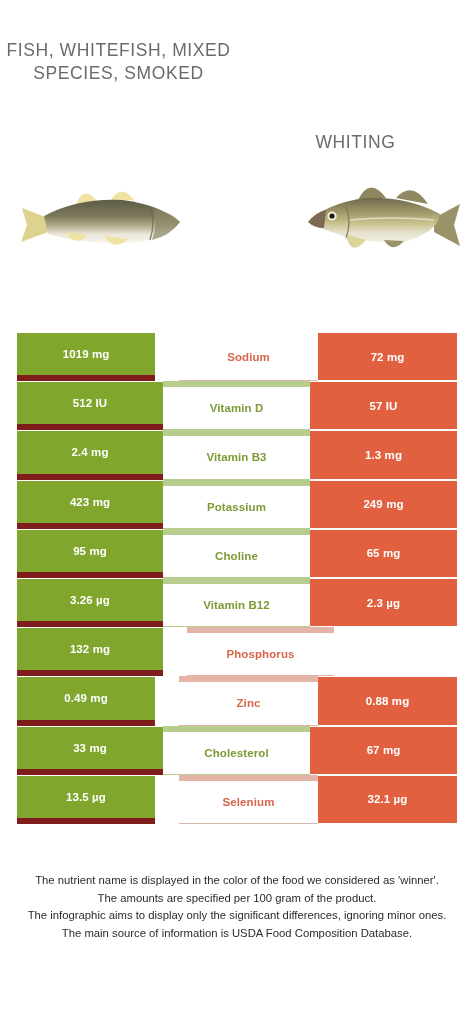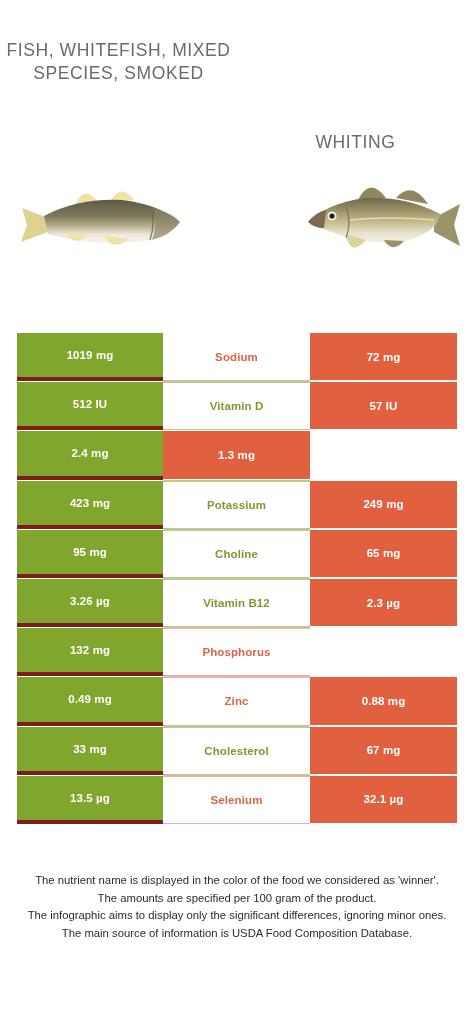--- a/index.html
+++ b/index.html
@@ -97,43 +97,43 @@
     justify-content: center;
     font-size: 11.5px;
     font-weight: bold;
     letter-spacing: 0.1px;
   }
   .cell-left {
     width: 146px;
     background: #80a62d;
     color: #ffffff;
     border-top: 1px solid #ffffff;
-    border-bottom: 4px solid #7f1d1d;
+    border-bottom: 6px solid #7f1d1d;
   }
   .cell-right {
     width: 147px;
     background: #e0603f;
     color: #ffffff;
     border-top: 1px solid #ffffff;
     border-bottom: 1px solid #ffffff;
   }
   .cell-mid {
     width: 147px;
     background: #ffffff;
-    border-top: 2px solid #ef4444;
+    border-top: 6px solid #ef4444;
     border-bottom: 1px solid #cfc6bb;
     font-size: 11.5px;
     font-weight: bold;
   }
   .row:first-child .cell-mid { border-top: 1px solid transparent; }
   .row:last-child  .cell-mid { border-bottom: 1px solid #d9b9ae; }
   .mid-green { color: #7c9b34; }
   .mid-red   { color: #d9664a; }
   .mid-green-line { border-top-color: #b7cd8e; border-bottom-color: #b7cd8e; }
-  .mid-red-line   { border-top-color: #e4b5a6; border-bottom-color: #e4b5a6; }
+  .mid-red-line   { border-top-color: #e4b5a6; border-bottom-color: #e4b5a6; margin-left: 24px; }
 
   
   .footer {
     position: absolute;
     left: 20px;
     top: 872px;
     width: 434px;
     text-align: center;
     color: #2b2b2b;
     font-size: 11.3px;
@@ -226,20 +226,21 @@
         <div class="cell cell-mid mid-red mid-red-line">Sodium</div>
         <div class="cell cell-right">72 mg</div>
       </div>
       <div class="row">
         <div class="cell cell-left">512 IU</div>
         <div class="cell cell-mid mid-green mid-green-line">Vitamin D</div>
         <div class="cell cell-right">57 IU</div>
       </div>
       <div class="row">
         <div class="cell cell-left">2.4 mg</div>
+        <div class="cell cell-mid mid-green mid-green-line">Vitamin B3</div>
         <div class="cell cell-right">1.3 mg</div>
       </div>
       <div class="row">
         <div class="cell cell-left">423 mg</div>
         <div class="cell cell-mid mid-green mid-green-line">Potassium</div>
         <div class="cell cell-right">249 mg</div>
       </div>
       <div class="row">
         <div class="cell cell-left">95 mg</div>
         <div class="cell cell-mid mid-green mid-green-line">Choline</div>

